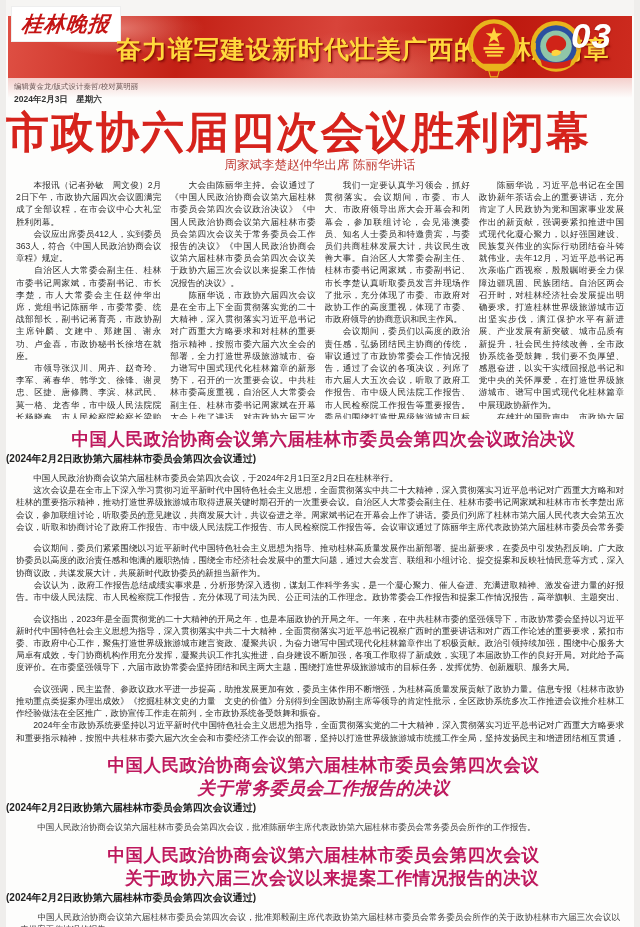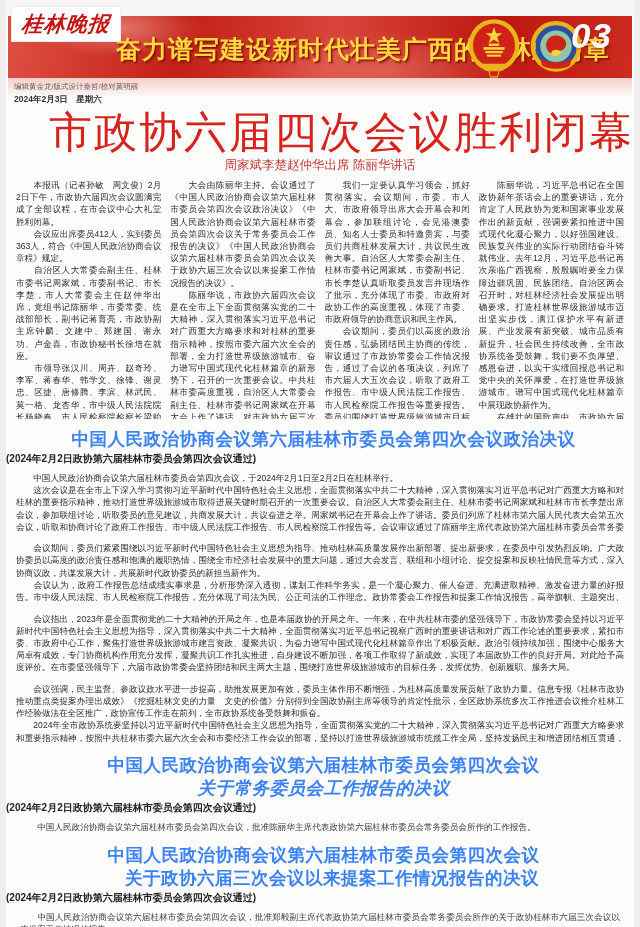--- a/index.html
+++ b/index.html
@@ -26,32 +26,32 @@
   .emblems{position:absolute;right:48px;top:2px;display:flex;gap:6px;}
   .emblem{width:56px;height:60px;display:block;}
   .pagenum{position:absolute;right:20px;top:0;font-size:35px;font-weight:bold;
     color:#ffffff;font-style:italic;letter-spacing:1px;text-shadow:0 1px 2px rgba(100,0,0,.4);}
 
   
   .credits{margin:4px 0 0 8px;font-size:7.5px;color:#5a5a5a;line-height:10px;}
   .dateline{margin:1px 0 0 8px;font-size:8.5px;color:#333;line-height:12px;font-weight:bold;}
 
   
-  .headline{margin-top:2px;text-align:right;font-size:43px;font-weight:400;
+  .headline{margin-top:2px;text-align:left;font-size:43px;font-weight:700;
     color:#d6231c;letter-spacing:2px;line-height:50px;}
   .deck{text-align:center;font-size:12.5px;font-weight:normal;color:#c03a34;line-height:17px;}
   .cols{display:flex;gap:9px;padding:0 10px;margin-top:5px;}
   .col{flex:1;font-size:8.6px;line-height:12.2px;color:#2b2b2b;text-align:justify;
     white-space:pre-wrap;overflow:hidden;}
   .cols.lead{height:240px;}
   .cols.second{height:272px;flex-direction:column;}
 
   
   .sec-title{margin-top:9px;text-align:center;font-size:17.5px;font-weight:bold;
-    color:#3b82f6;line-height:23px;letter-spacing:.5px;margin-left:7px;}
+    color:#be185d;line-height:23px;letter-spacing:.5px;margin-left:7px;}
   .sec-sub{text-align:left;font-size:10px;font-weight:bold;color:#222;line-height:16px;}
   .sec-title.two{margin-top:10px;}
   .sec-body{margin:5px 14px 0 14px;font-size:8.6px;line-height:12.5px;color:#3a3a3a;
     text-align:justify;white-space:pre-wrap;}
 </style>
 </head>
 <body>
 
 <div class="page">
   <div class="top-strip"></div>

